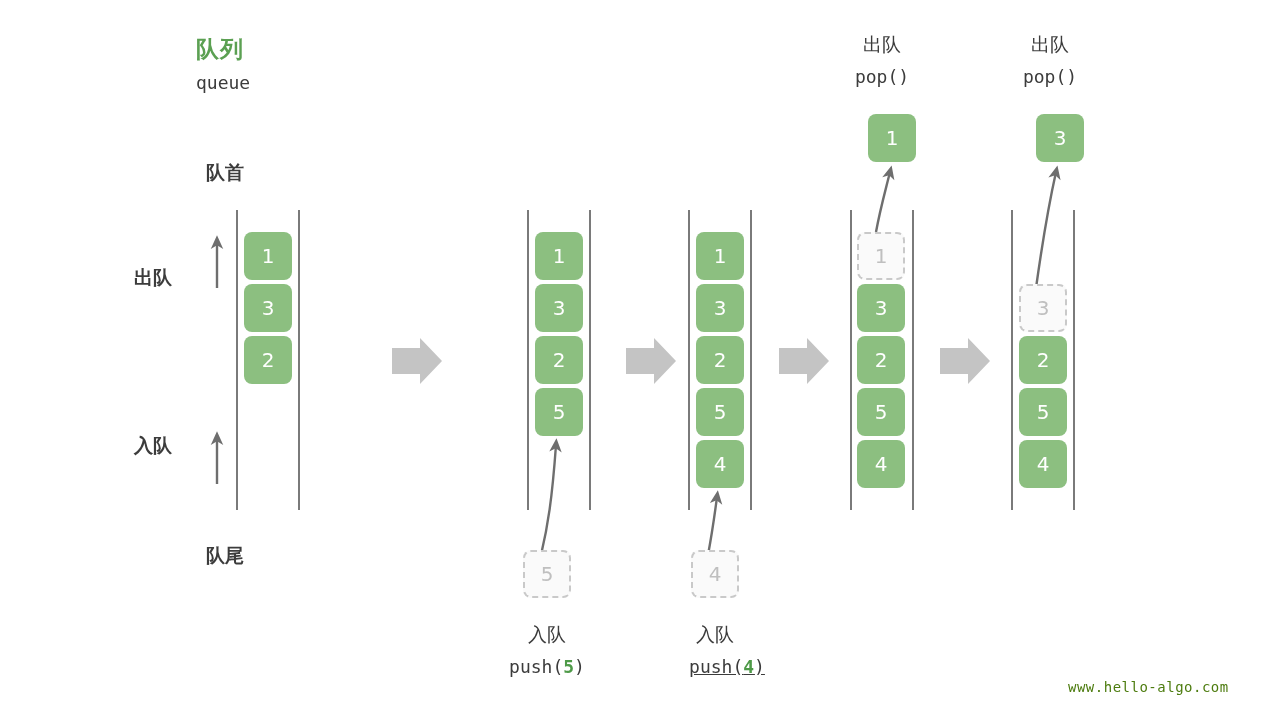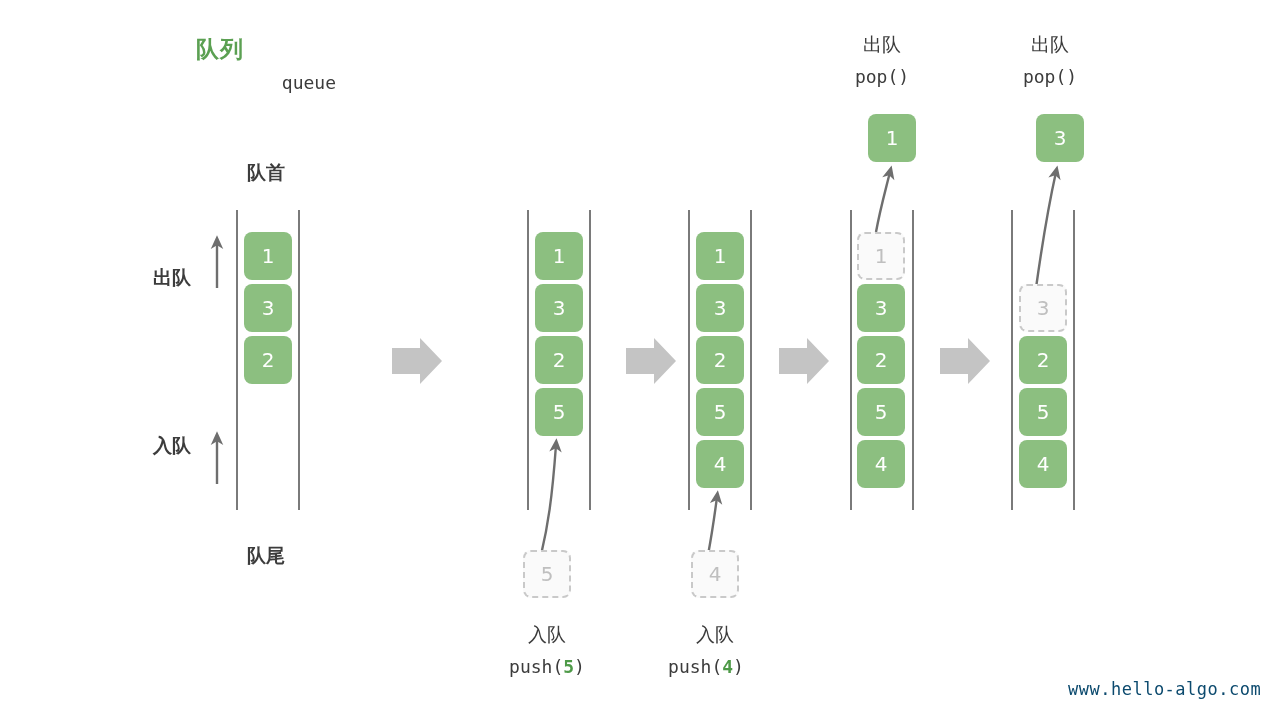--- a/index.html
+++ b/index.html
@@ -29,49 +29,48 @@
     font-weight: bold;
     color: #5ba052;
     letter-spacing: 1px;
     text-align: left;
     white-space: nowrap;
   }
   .title-en {
     font-family: "DejaVu Sans Mono", "Liberation Mono", monospace;
     font-size: 18px;
     color: #3c3c3c;
-    text-align: right;
+    text-align: left;
     white-space: nowrap;
   }
   .label-cn {
     font-size: 19px;
     font-weight: bold;
     color: #3c3c3c;
-    text-align: center;
     white-space: nowrap;
   }
   .op-cn {
     font-size: 19px;
     color: #3c3c3c;
     text-align: center;
     white-space: nowrap;
   }
   .op-code {
     font-family: "DejaVu Sans Mono", "Liberation Mono", monospace;
     font-size: 18px;
     color: #3c3c3c;
     text-align: center;
     white-space: nowrap;
   }
   .op-code .arg { color: #4e9a48; font-weight: bold; }
 
   .watermark {
     font-family: "DejaVu Sans Mono", "Liberation Mono", monospace;
-    font-size: 17px;
-    color: #0c4a6e;
+    font-size: 14px;
+    color: #4d7c0f;
     letter-spacing: 0.5px;
     white-space: nowrap;
   }
 
   
   .cell {
     width: 48px;
     height: 48px;
     border-radius: 8px;
     background: #8cbf80;
@@ -187,21 +186,21 @@
 
 <div class="abs" style="left:696px; top:232px;">
   <div class="cell" style="position:absolute; left:0; top:0;">1</div>
   <div class="cell" style="position:absolute; left:0; top:52px;">3</div>
   <div class="cell" style="position:absolute; left:0; top:104px;">2</div>
   <div class="cell" style="position:absolute; left:0; top:156px;">5</div>
   <div class="cell" style="position:absolute; left:0; top:208px;">4</div>
 </div>
 <div class="abs cell ghost" style="left:691px; top:550px;">4</div>
 <div class="abs op-cn" style="left:655px; top:622px; width:120px;">入队</div>
-<div class="abs op-code" style="left:646px; top:656px; width:120px;">
+<div class="abs op-code" style="left:667px; top:656px; width:120px;text-decoration:underline;">
   <span>push(</span><span class="arg">4</span><span>)</span>
 </div>
 
 <div class="abs op-cn" style="left:822px; top:32px; width:120px;">出队</div>
 <div class="abs op-code" style="left:822px; top:66px; width:120px;">
   <span>pop(</span><span class="arg"></span><span>)</span>
 </div>
 <div class="abs cell" style="left:868px; top:114px;">1</div>
 <div class="abs cell ghost" style="left:857px; top:232px;">1</div>
 <div class="abs" style="left:857px; top:284px;">

